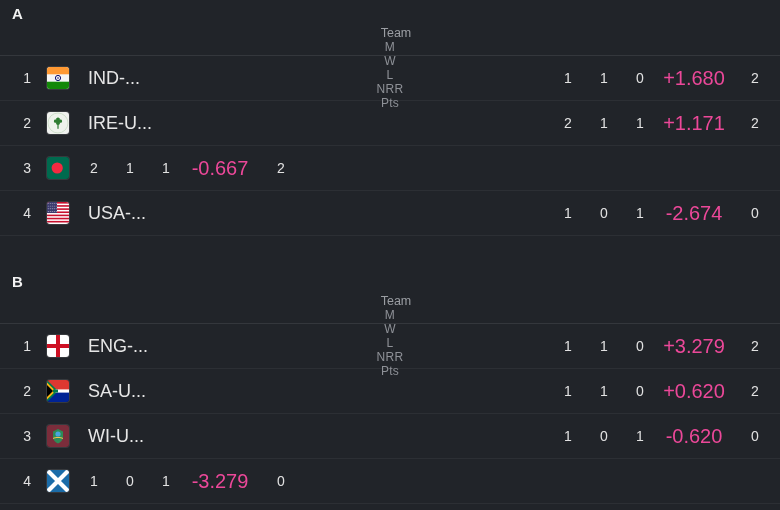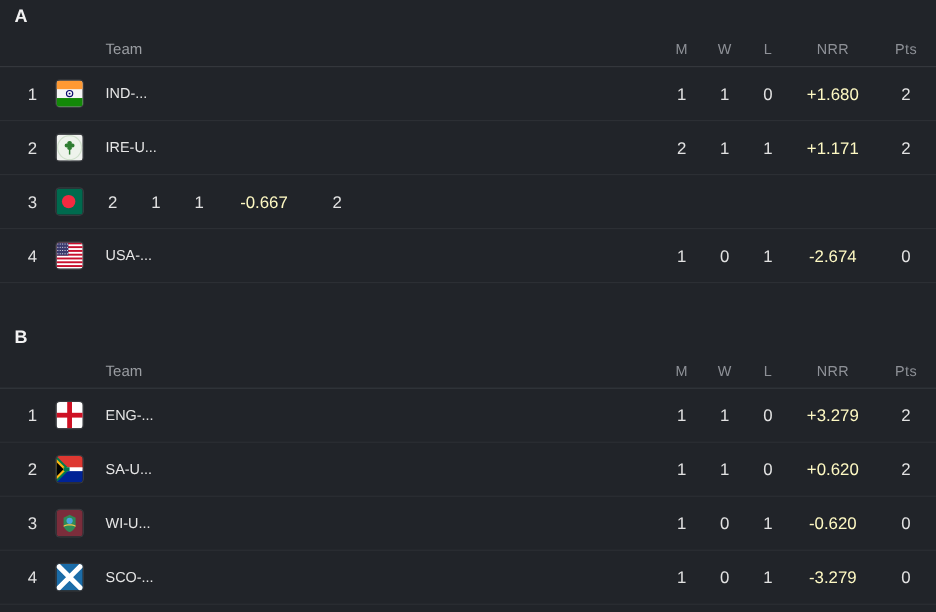--- a/index.html
+++ b/index.html
@@ -35,20 +35,21 @@
   .row {
     display: flex;
     align-items: center;
     width: 780px;
     box-sizing: border-box;
   }
 
   .head-row {
     height: 30px;
     border-bottom: 1px solid #34373c;
+    flex-direction: column;
   }
 
   .data-row {
     height: 45px;
     border-bottom: 1px solid #2c2f34;
   }
 
   .c-rank {
     width: 40px;
     text-align: right;
@@ -61,21 +62,21 @@
   .c-flag {
     width: 36px;
     display: flex;
     align-items: center;
     justify-content: center;
   }
 
   .c-team {
     flex: 1 1 auto;
     padding-left: 12px;
-    font-size: 12px;
+    font-size: 18px;
     color: #e6e6e6;
     white-space: nowrap;
     overflow: hidden;
   }
 
   .c-team-head {
     flex: 1 1 auto;
     padding-left: 12px;
     font-size: 12.5px;
     color: #9b9ea3;
@@ -83,22 +84,22 @@
 
   .c-num {
     width: 36px;
     text-align: center;
     font-size: 14px;
     color: #e2e2e2;
   }
   .c-nrr {
     width: 72px;
     text-align: center;
-    font-size: 14px;
-    color: #fef9c3;
+    font-size: 20px;
+    color: #ec4899;
   }
   .c-pts {
     width: 50px;
     text-align: center;
     font-size: 14px;
     color: #e2e2e2;
     box-sizing: border-box;
   }
 
   .head-row .c-num,
@@ -315,21 +316,20 @@
         <div class="row data-row">
           <div class="c-rank">4</div>
           <div class="c-flag">
             <span class="flag">
               <svg width="22" height="22" viewBox="0 0 22 22">
                 <rect width="22" height="22" fill="#1b6ca8"></rect>
                 <path d="M0 0 L22 22 M22 0 L0 22" stroke="#ffffff" stroke-width="4.2"></path>
               </svg>
             </span>
           </div>
-          <div class="c-team">SCO-...</div>
           <div class="c-num">1</div>
           <div class="c-num">0</div>
           <div class="c-num">1</div>
           <div class="c-nrr">-3.279</div>
           <div class="c-pts">0</div>
         </div>
       </div>
     </div>
   </div>
 

